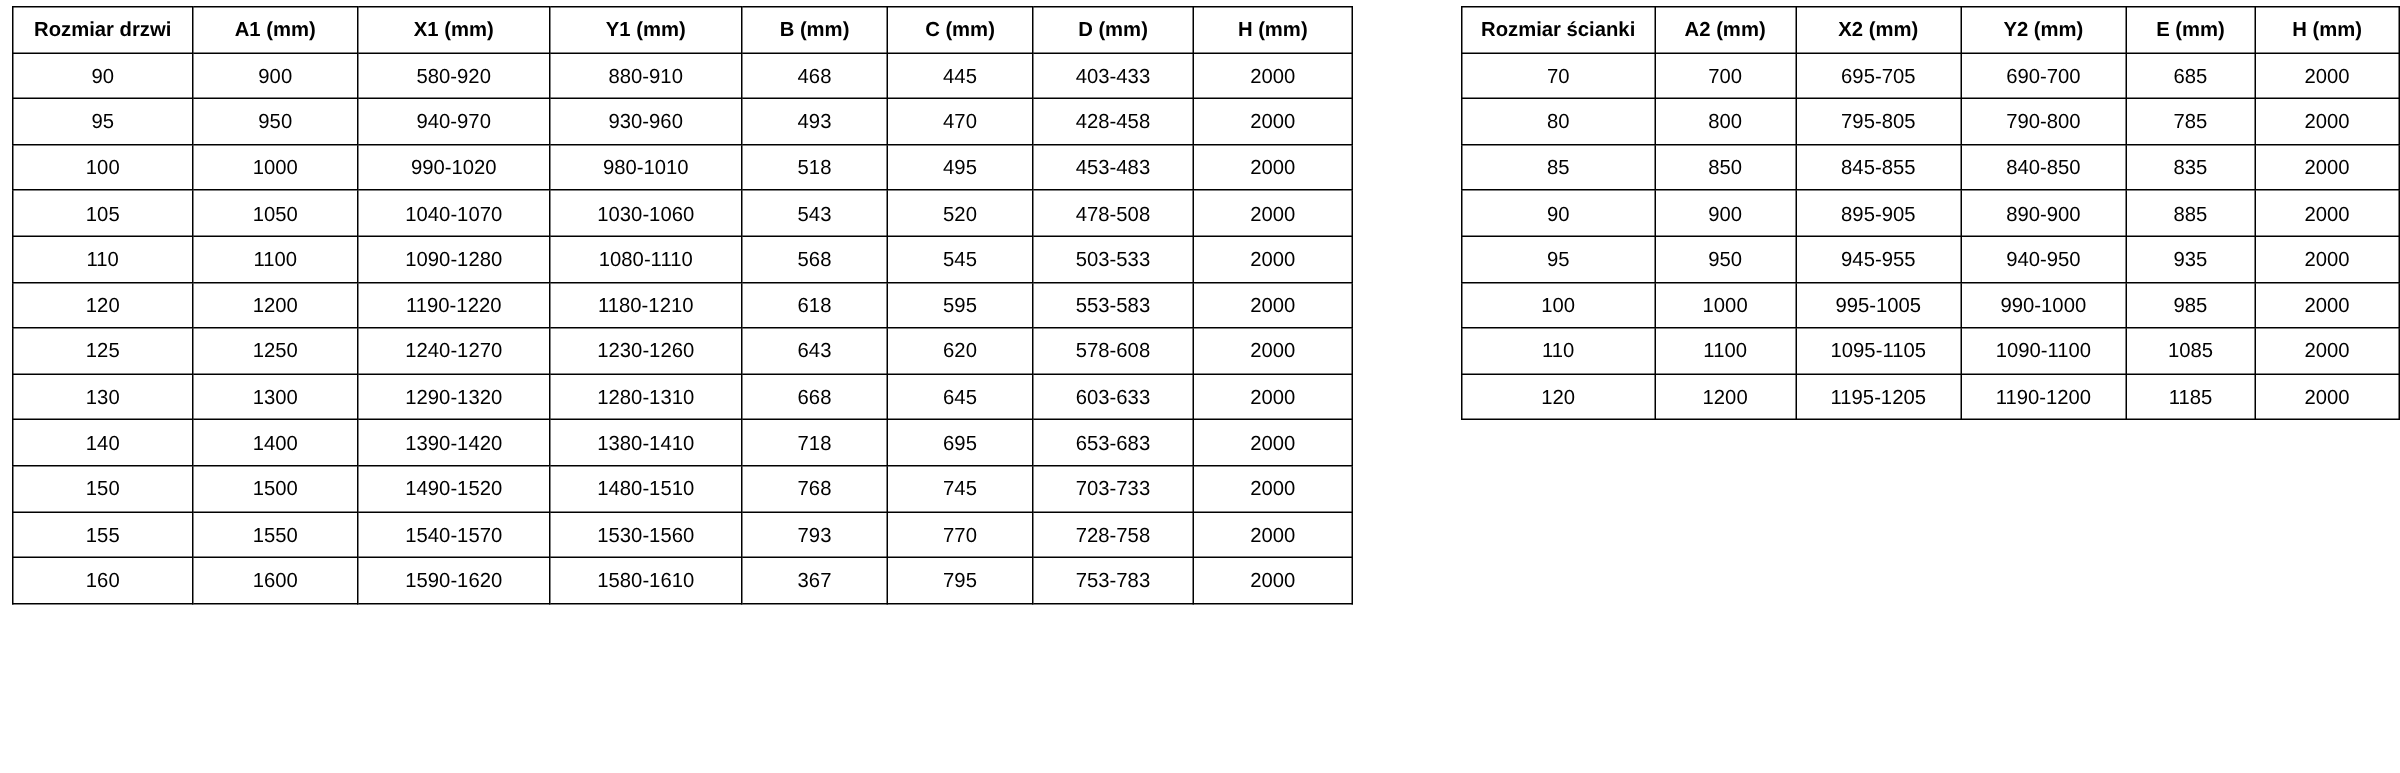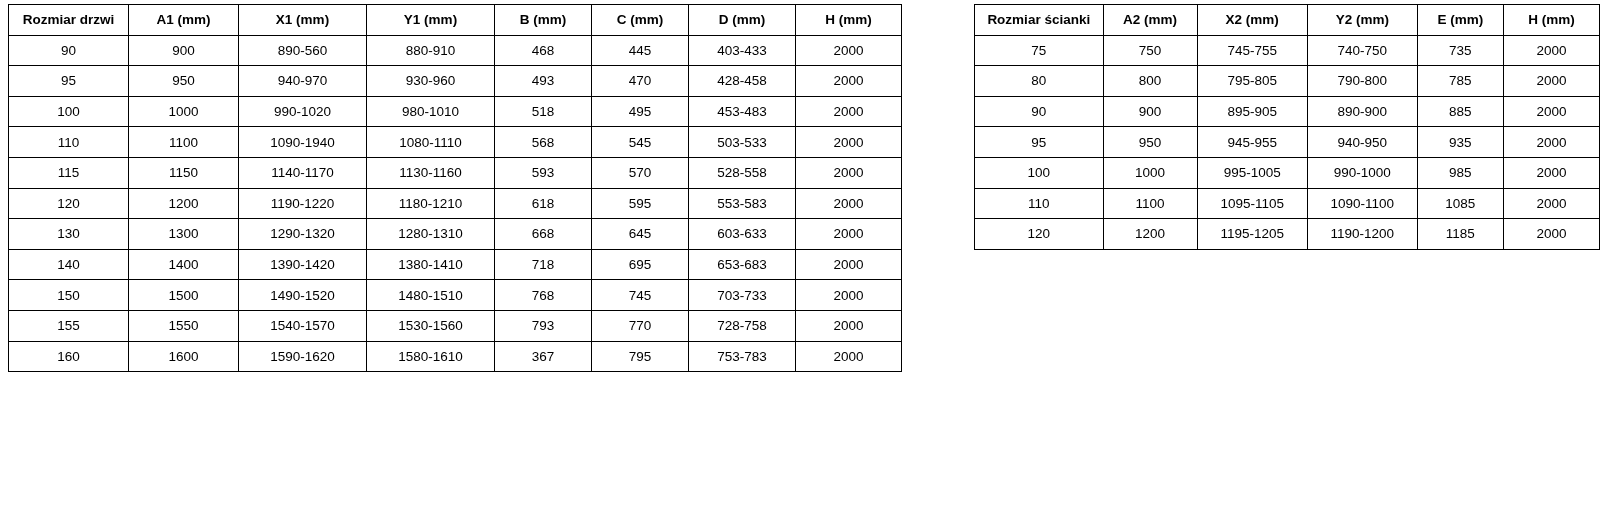--- a/index.html
+++ b/index.html
@@ -94,21 +94,21 @@
           <th>B (mm)</th>
           <th>C (mm)</th>
           <th>D (mm)</th>
           <th>H (mm)</th>
         </tr>
       </thead>
       <tbody>
         <tr>
           <td>90</td>
           <td>900</td>
-          <td>890-560</td>
+          <td>580-920</td>
           <td>880-910</td>
           <td>468</td>
           <td>445</td>
           <td>403-433</td>
           <td>2000</td>
         </tr>
         <tr>
           <td>95</td>
           <td>950</td>
           <td>940-970</td>
@@ -122,47 +122,57 @@
           <td>100</td>
           <td>1000</td>
           <td>990-1020</td>
           <td>980-1010</td>
           <td>518</td>
           <td>495</td>
           <td>453-483</td>
           <td>2000</td>
         </tr>
         <tr>
+          <td>105</td>
+          <td>1050</td>
+          <td>1040-1070</td>
+          <td>1030-1060</td>
+          <td>543</td>
+          <td>520</td>
+          <td>478-508</td>
+          <td>2000</td>
+        </tr>
+        <tr>
           <td>110</td>
           <td>1100</td>
-          <td>1090-1940</td>
+          <td>1090-1280</td>
           <td>1080-1110</td>
           <td>568</td>
           <td>545</td>
           <td>503-533</td>
-          <td>2000</td>
-        </tr>
-        <tr>
-          <td>115</td>
-          <td>1150</td>
-          <td>1140-1170</td>
-          <td>1130-1160</td>
-          <td>593</td>
-          <td>570</td>
-          <td>528-558</td>
           <td>2000</td>
         </tr>
         <tr>
           <td>120</td>
           <td>1200</td>
           <td>1190-1220</td>
           <td>1180-1210</td>
           <td>618</td>
           <td>595</td>
           <td>553-583</td>
+          <td>2000</td>
+        </tr>
+        <tr>
+          <td>125</td>
+          <td>1250</td>
+          <td>1240-1270</td>
+          <td>1230-1260</td>
+          <td>643</td>
+          <td>620</td>
+          <td>578-608</td>
           <td>2000</td>
         </tr>
         <tr>
           <td>130</td>
           <td>1300</td>
           <td>1290-1320</td>
           <td>1280-1310</td>
           <td>668</td>
           <td>645</td>
           <td>603-633</td>
@@ -227,36 +237,44 @@
           <th>Rozmiar ścianki</th>
           <th>A2 (mm)</th>
           <th>X2 (mm)</th>
           <th>Y2 (mm)</th>
           <th>E (mm)</th>
           <th>H (mm)</th>
         </tr>
       </thead>
       <tbody>
         <tr>
-          <td>75</td>
-          <td>750</td>
-          <td>745-755</td>
-          <td>740-750</td>
-          <td>735</td>
+          <td>70</td>
+          <td>700</td>
+          <td>695-705</td>
+          <td>690-700</td>
+          <td>685</td>
           <td>2000</td>
         </tr>
         <tr>
           <td>80</td>
           <td>800</td>
           <td>795-805</td>
           <td>790-800</td>
           <td>785</td>
           <td>2000</td>
         </tr>
         <tr>
+          <td>85</td>
+          <td>850</td>
+          <td>845-855</td>
+          <td>840-850</td>
+          <td>835</td>
+          <td>2000</td>
+        </tr>
+        <tr>
           <td>90</td>
           <td>900</td>
           <td>895-905</td>
           <td>890-900</td>
           <td>885</td>
           <td>2000</td>
         </tr>
         <tr>
           <td>95</td>
           <td>950</td>

